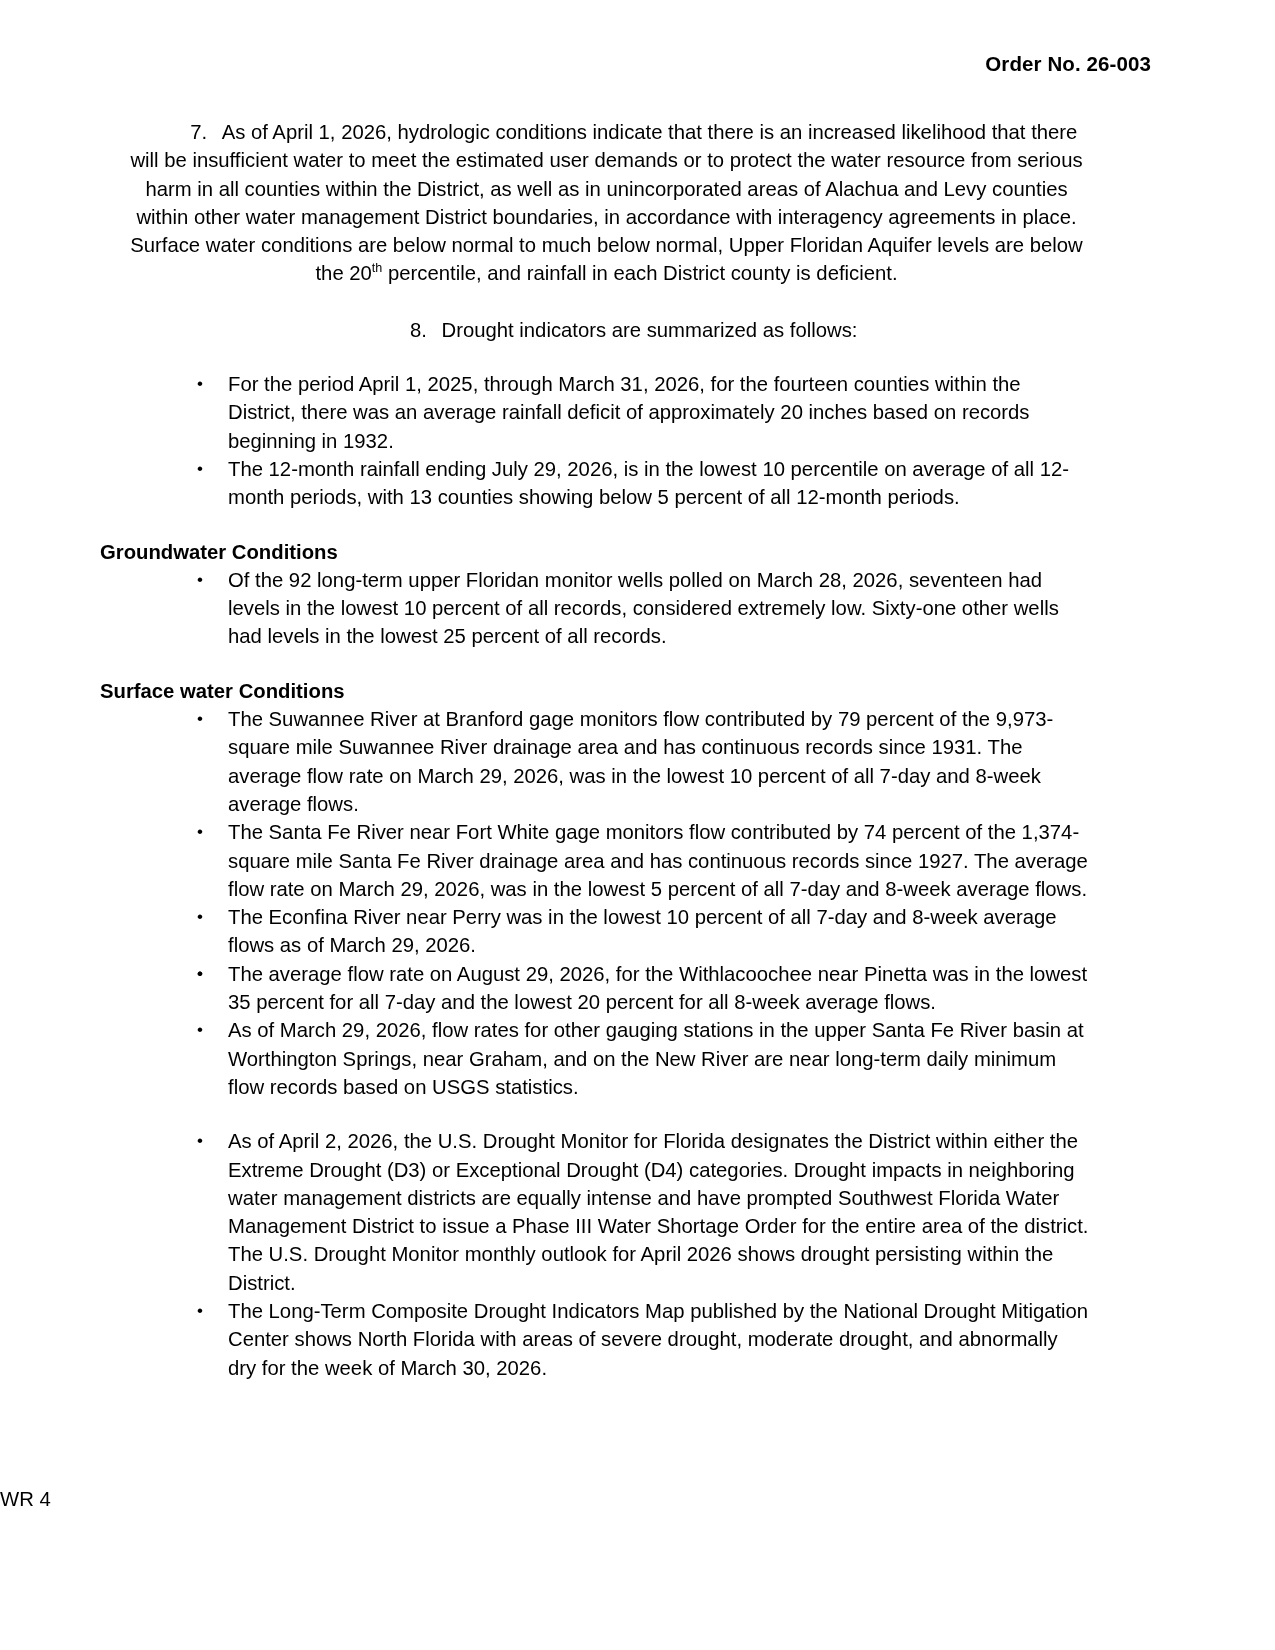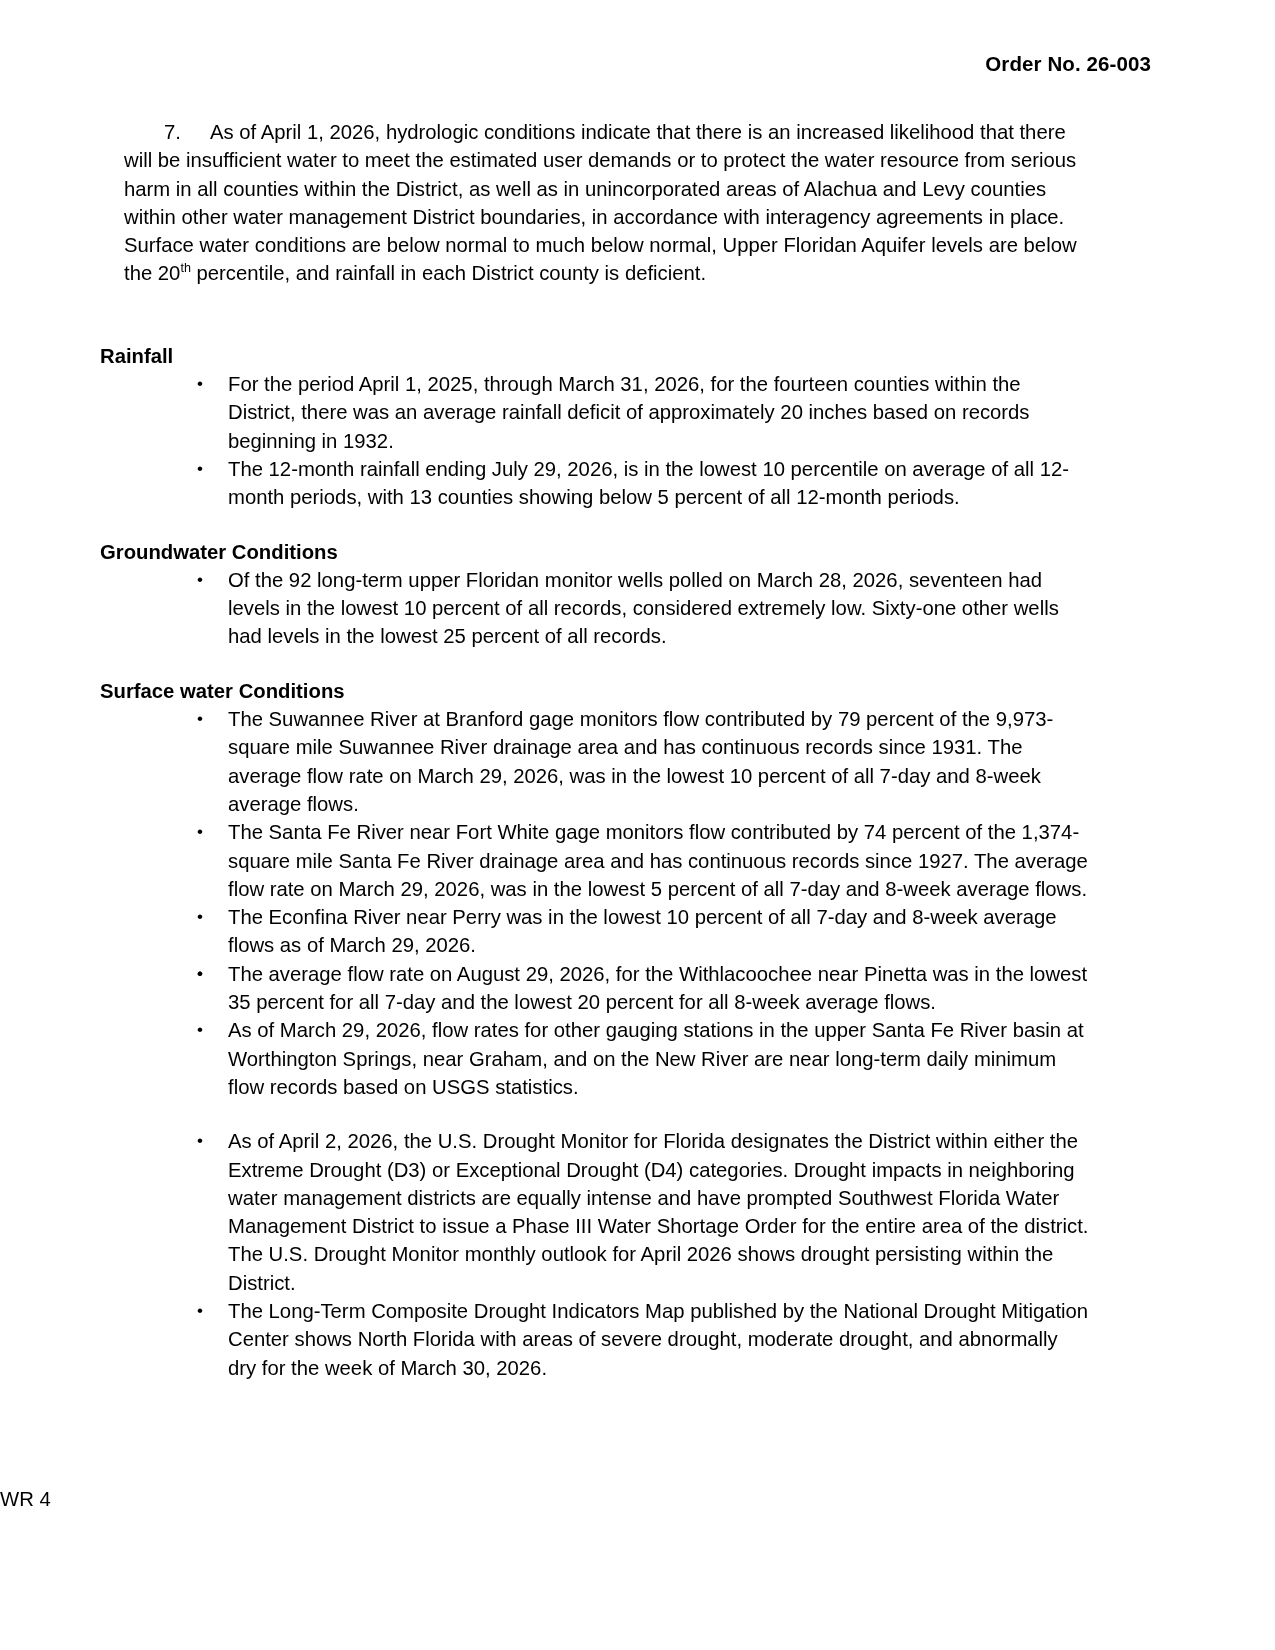--- a/index.html
+++ b/index.html
@@ -34,21 +34,21 @@
   .content {
     position: absolute;
     top: 118px;
     left: 124px;
     width: 965px;
   }
   p.body-para {
     margin: 0 0 0 0;
     font-size: 20.3px;
     line-height: 28.3px;
-    text-align: left;
+    text-align: center;
     text-indent: 0;
   }
   .indent-num {
     display: inline-block;
     width: 46px;
     margin-left: 40px;
   }
   .gap-lg { height: 28px; }
   .gap-md { height: 26px; }
   h2.section-head {
@@ -99,24 +99,24 @@
 <div class="page">
 
   <div class="header">Order No. 26-003</div>
 
   <div class="content">
 
     <p class="body-para"><span class="indent-num">7.</span><span>As of April 1, 2026, hydrologic conditions indicate that there is an increased likelihood that there will be insufficient water to meet the estimated user demands or to protect the water resource from serious harm in all counties within the District, as well as in unincorporated areas of Alachua and Levy counties within other water management District boundaries, in accordance with interagency agreements in place. Surface water conditions are below normal to much below normal, Upper Floridan Aquifer levels are below the 20</span><sup>th</sup><span> percentile, and rainfall in each District county is deficient.</span></p>
 
     <div class="gap-lg"></div>
 
+    <p class="body-para"><span class="indent-num">8.</span><span>Drought indicators are summarized as follows:</span></p>
 
     <div class="gap-md"></div>
 
-    <h2 class="section-head">Rainfall</h2>
     <ul class="bullets">
       <li><span class="bullet-dot">•</span><span>For the period April 1, 2025, through March 31, 2026, for the fourteen counties within the District, there was an average rainfall deficit of approximately 20 inches based on records beginning in 1932.</span></li>
       <li><span class="bullet-dot">•</span><span>The 12-month rainfall ending July 29, 2026, is in the lowest 10 percentile on average of all 12-month periods, with 13 counties showing below 5 percent of all 12-month periods.</span></li>
     </ul>
 
     <div class="gap-md"></div>
 
     <h2 class="section-head">Groundwater Conditions</h2>
     <ul class="bullets">
       <li><span class="bullet-dot">•</span><span>Of the 92 long-term upper Floridan monitor wells polled on March 28, 2026, seventeen had levels in the lowest 10 percent of all records, considered extremely low. Sixty-one other wells had levels in the lowest 25 percent of all records.</span></li>

